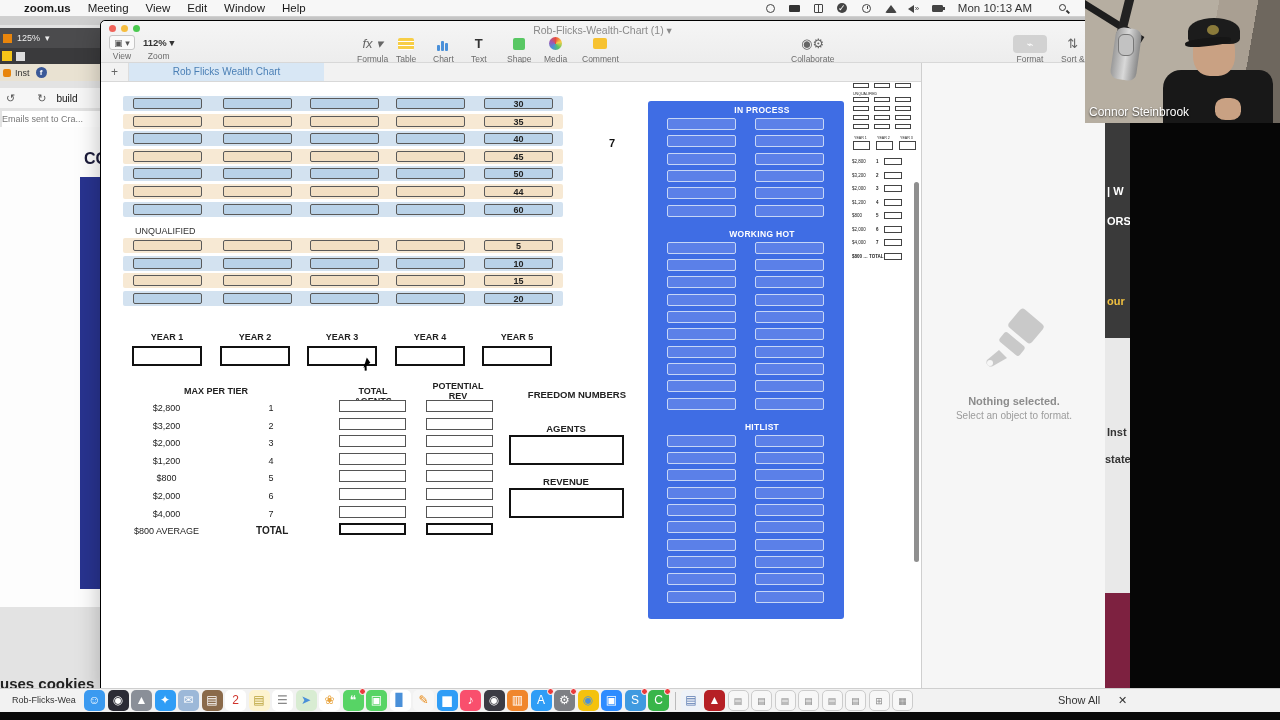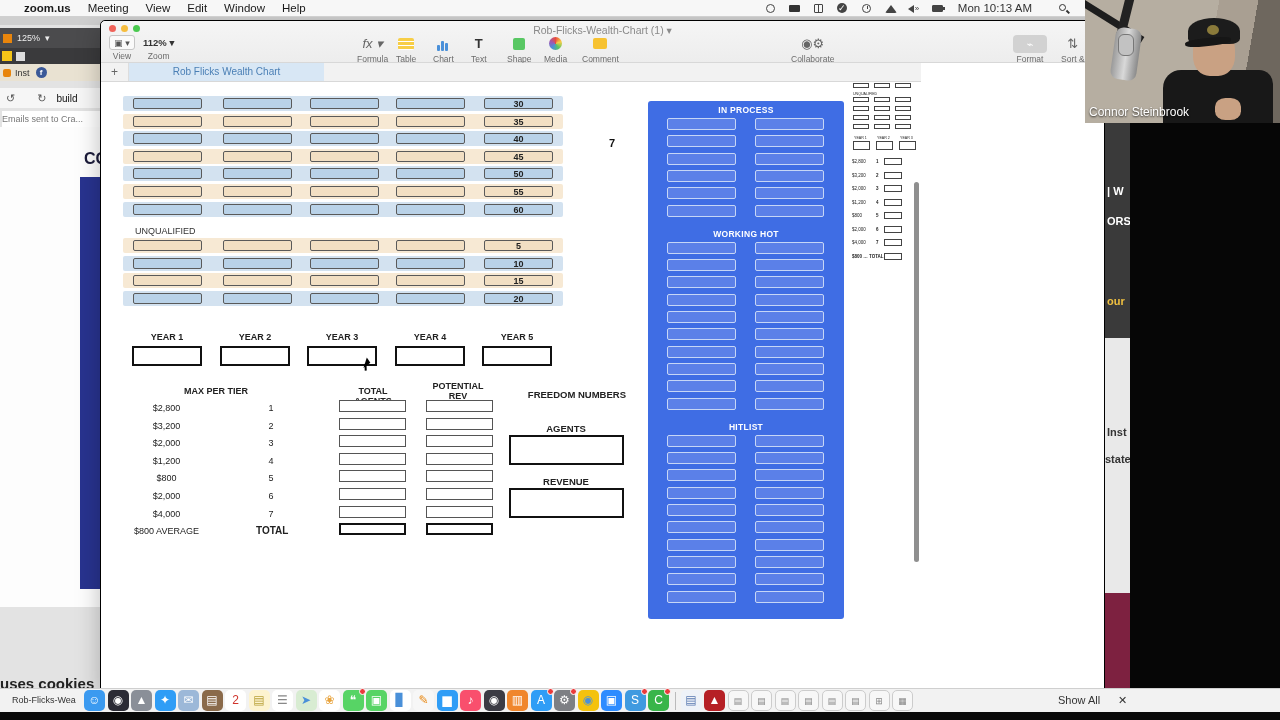--- a/index.html
+++ b/index.html
@@ -91,21 +91,21 @@
   .tieramount { position:absolute; width:95px; text-align:center; font-size:9px; color:#222; }
   .tiernum { position:absolute; width:30px; text-align:center; font-size:9px; color:#222; }
   .tierbox { position:absolute; width:67px; height:12px; border:1px solid #555; background:#fff; }
   .tierbox.thick { border:2px solid #111; }
   .boldtxt { font-weight:bold; font-size:10px; }
 
   .freedomhdr { position:absolute; font-size:9.5px; font-weight:bold; color:#222; text-align:center; width:120px; }
   .bigbox { position:absolute; width:115px; height:30px; border:2px solid #111; background:#fff; }
 
   .bluepanel { position:absolute; left:547px; top:19px; width:196px; height:518px; border-radius:3px; }
-  .bp-hdr { position:absolute; width:100%; text-align:center; color:#fff; font-size:8.5px; font-weight:bold; letter-spacing:.3px; }
+  .bp-hdr { position:absolute; width:100%; text-align:center; color:#fff; font-size:8.5px; font-weight:bold; letter-spacing:.3px;margin-left:16px; }
   .bp-cell { position:absolute; width:69px; height:12px; border:1px solid #c6d6f6; border-radius:2px; }
 
   .mini { position:absolute; left:750px; top:0px; width:64px; height:195px; background:#fff; color:#222; }
   .mini .mbox { position:absolute; border:1px solid #444; background:#fff; }
   .mini .mtxt { position:absolute; font-size:4px; transform:scale(.9); transform-origin:left top; white-space:nowrap; }
   .mini .mtier { position:absolute; font-size:4.5px; white-space:nowrap; }
 
   .vscroll { position:absolute; left:813px; top:100px; width:5px; height:380px; background:#8f8f8f; border-radius:3px; }
 
   
@@ -328,21 +328,21 @@
             <div class="cell blue" style="left: 100px;"></div>
             <div class="cell blue" style="left: 187px;"></div>
             <div class="cell blue" style="left: 273px;"></div>
             <div class="cell blue" style="left: 361px;">50</div>
           </div>
           <div class="sheet-row tan" style="top: 102px;">
             <div class="cell tan" style="left: 10px;"></div>
             <div class="cell tan" style="left: 100px;"></div>
             <div class="cell tan" style="left: 187px;"></div>
             <div class="cell tan" style="left: 273px;"></div>
-            <div class="cell tan" style="left: 361px;">55</div>
+            <div class="cell tan" style="left: 361px;">44</div>
           </div>
           <div class="sheet-row blue" style="top: 119.6px;">
             <div class="cell blue" style="left: 10px;"></div>
             <div class="cell blue" style="left: 100px;"></div>
             <div class="cell blue" style="left: 187px;"></div>
             <div class="cell blue" style="left: 273px;"></div>
             <div class="cell blue" style="left: 361px;">60</div>
           </div>
         </div>
       <div class="ann7">7</div>
@@ -540,20 +540,32 @@
           <div class="mtier" style="left: 25px; top: 158px; font-weight: bold;">7</div>
           <div class="mbox" style="left: 33px; top: 157px; width: 18px; height: 7px;"></div>
           <div class="mtier" style="left: 1px; top: 171.5px; font-weight: bold;">$800 … TOTAL</div>
           <div class="mbox" style="left: 33px; top: 170.5px; width: 18px; height: 7px; border-width: 1.5px;"></div>
         </div>
       <div class="vscroll"></div>
 
       <div class="cursor" style="left:264px; top:276px;"></div>
     </div>
 
+    <div class="fpanel">
+      <svg class="brush" viewBox="0 0 74 74">
+        <g fill="#c9c9c9">
+          <rect x="34" y="6" width="30" height="24" rx="4" transform="rotate(40 49 18)"></rect>
+          <rect x="22" y="30" width="26" height="12" rx="3" transform="rotate(40 35 36)"></rect>
+          <path d="M22 42 L30 50 L16 58 C12 60 8 56 10 52 Z"></path>
+          <circle cx="13" cy="55" r="3" fill="#f6f6f6"></circle>
+        </g>
+      </svg>
+      <div class="fp-title">Nothing selected.</div>
+      <div class="fp-sub">Select an object to format.</div>
+    </div>
   </div>
 
   <div class="rcol">
     <div class="rf" style="top:62px;">| W</div>
     <div class="rf" style="top:92px;">ORS</div>
     <div class="rf" style="top:172px; color:#f0c040;">our</div>
     <div class="lightseg">
       <div class="rf darktxt" style="top:88px; left:2px; position:absolute;">Inst</div>
       <div class="rf darktxt" style="top:115px; left:0px; position:absolute;">state</div>
     </div>

